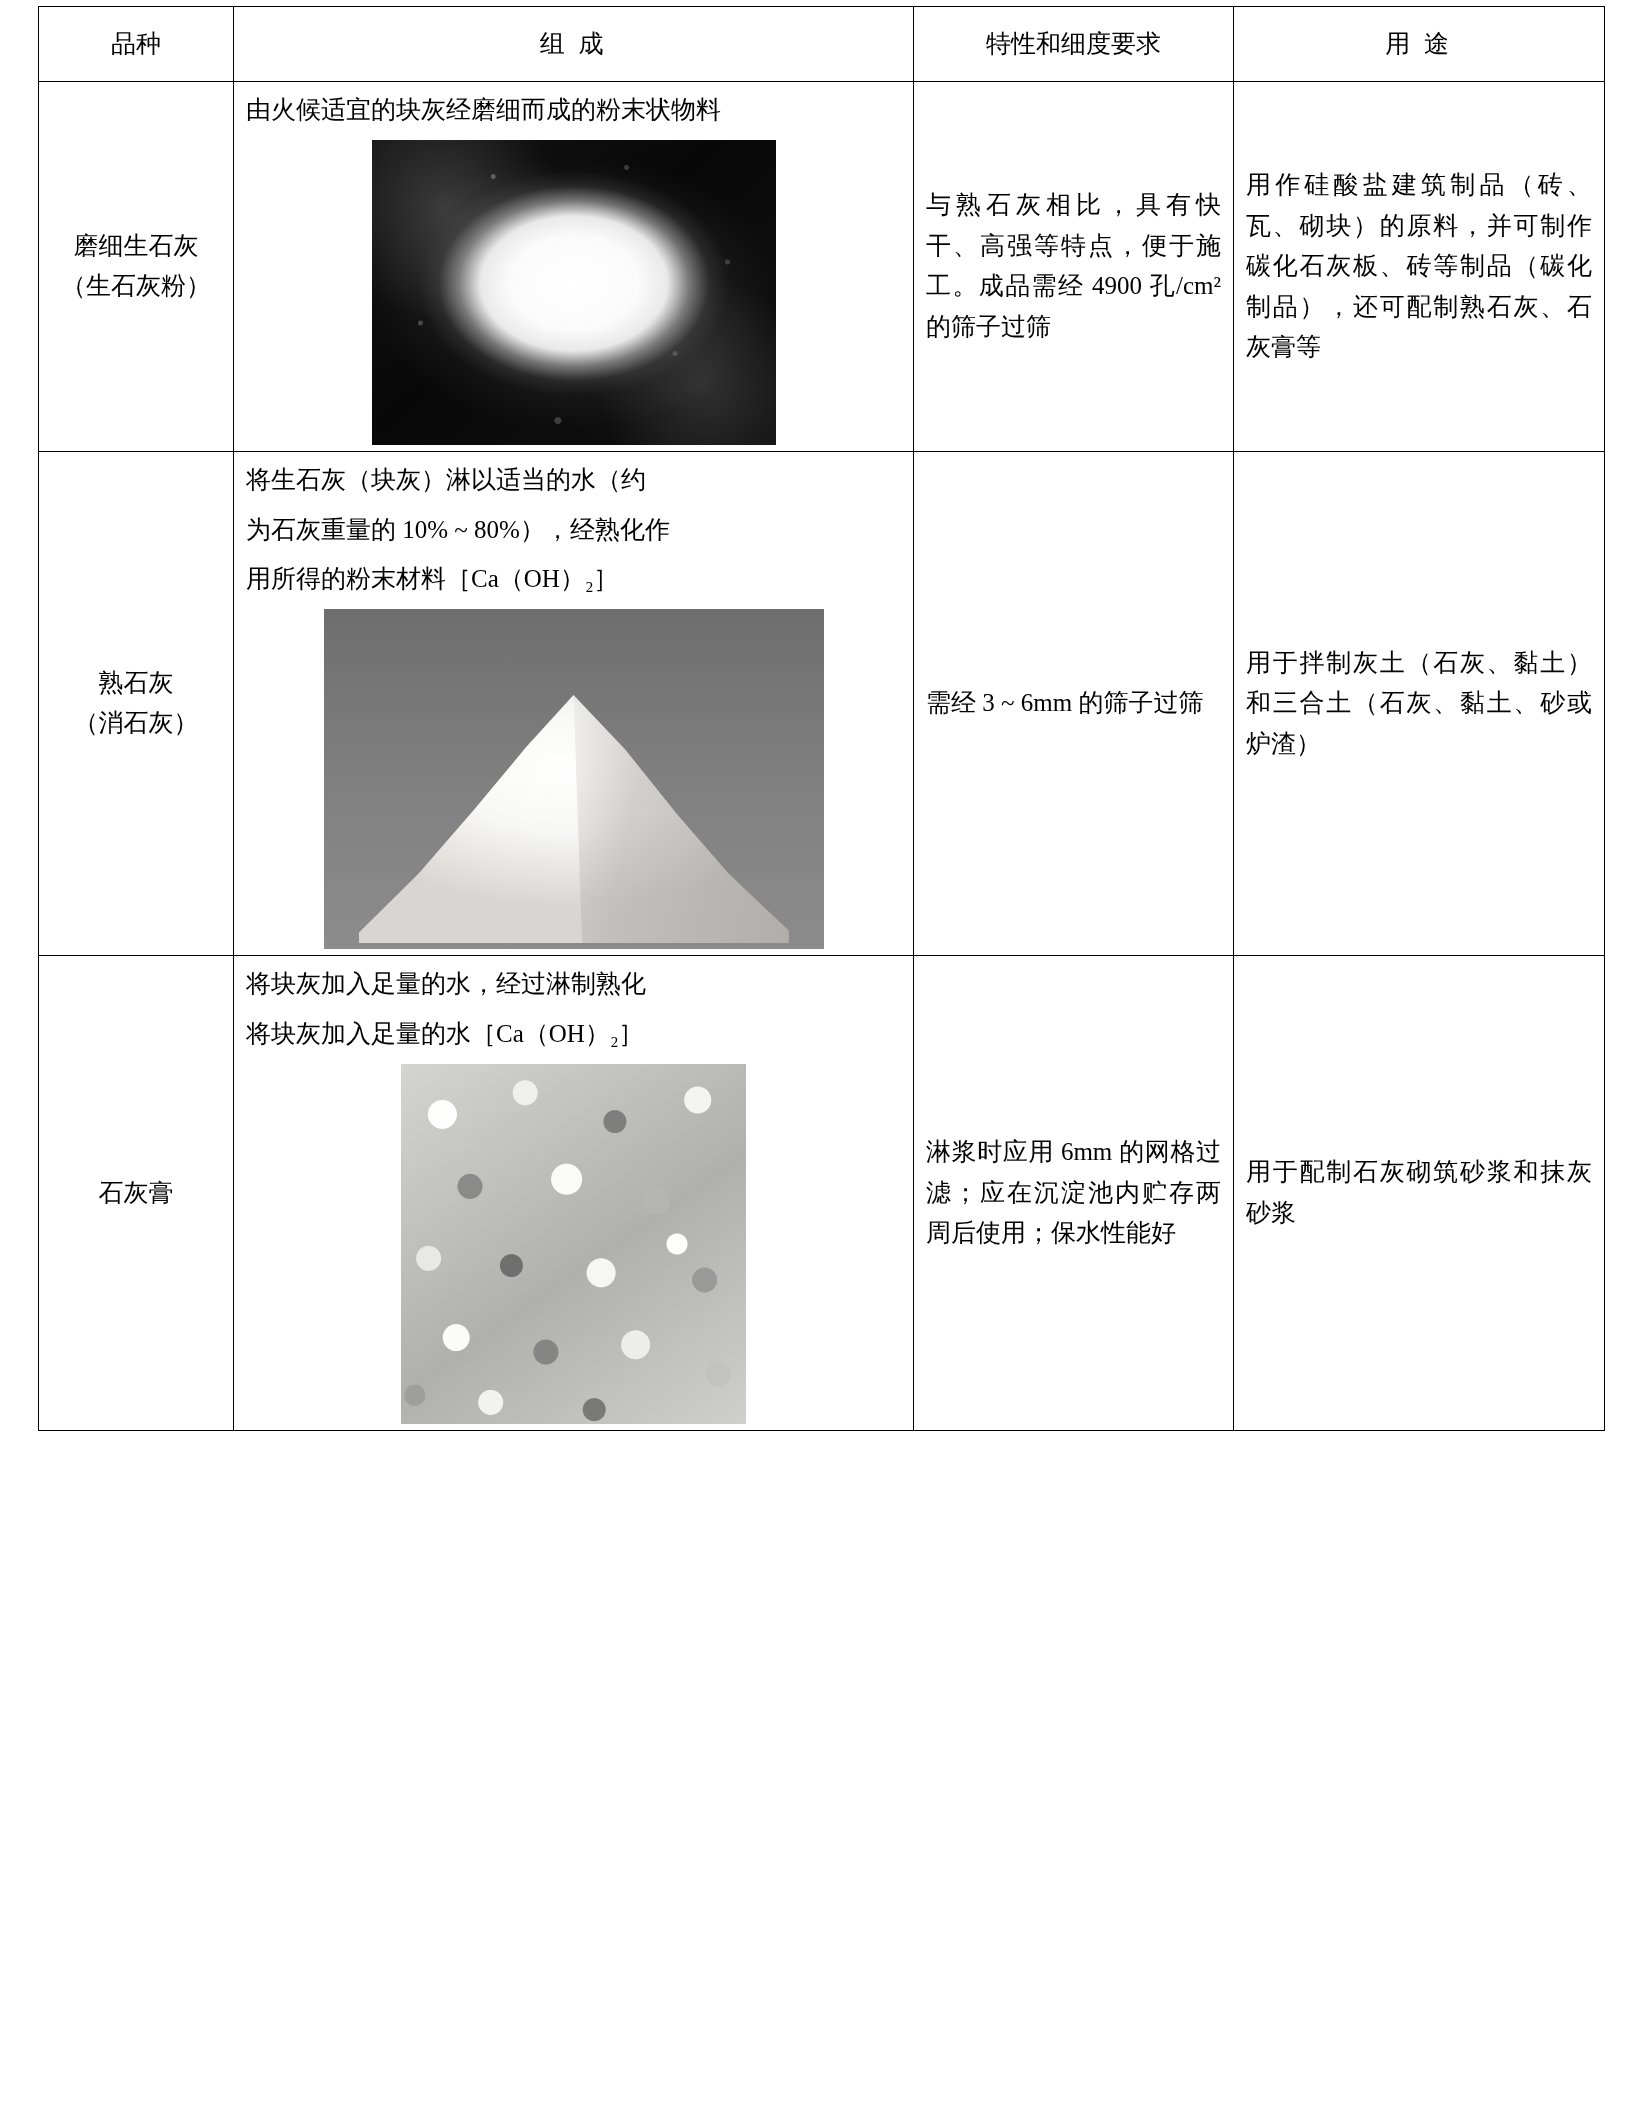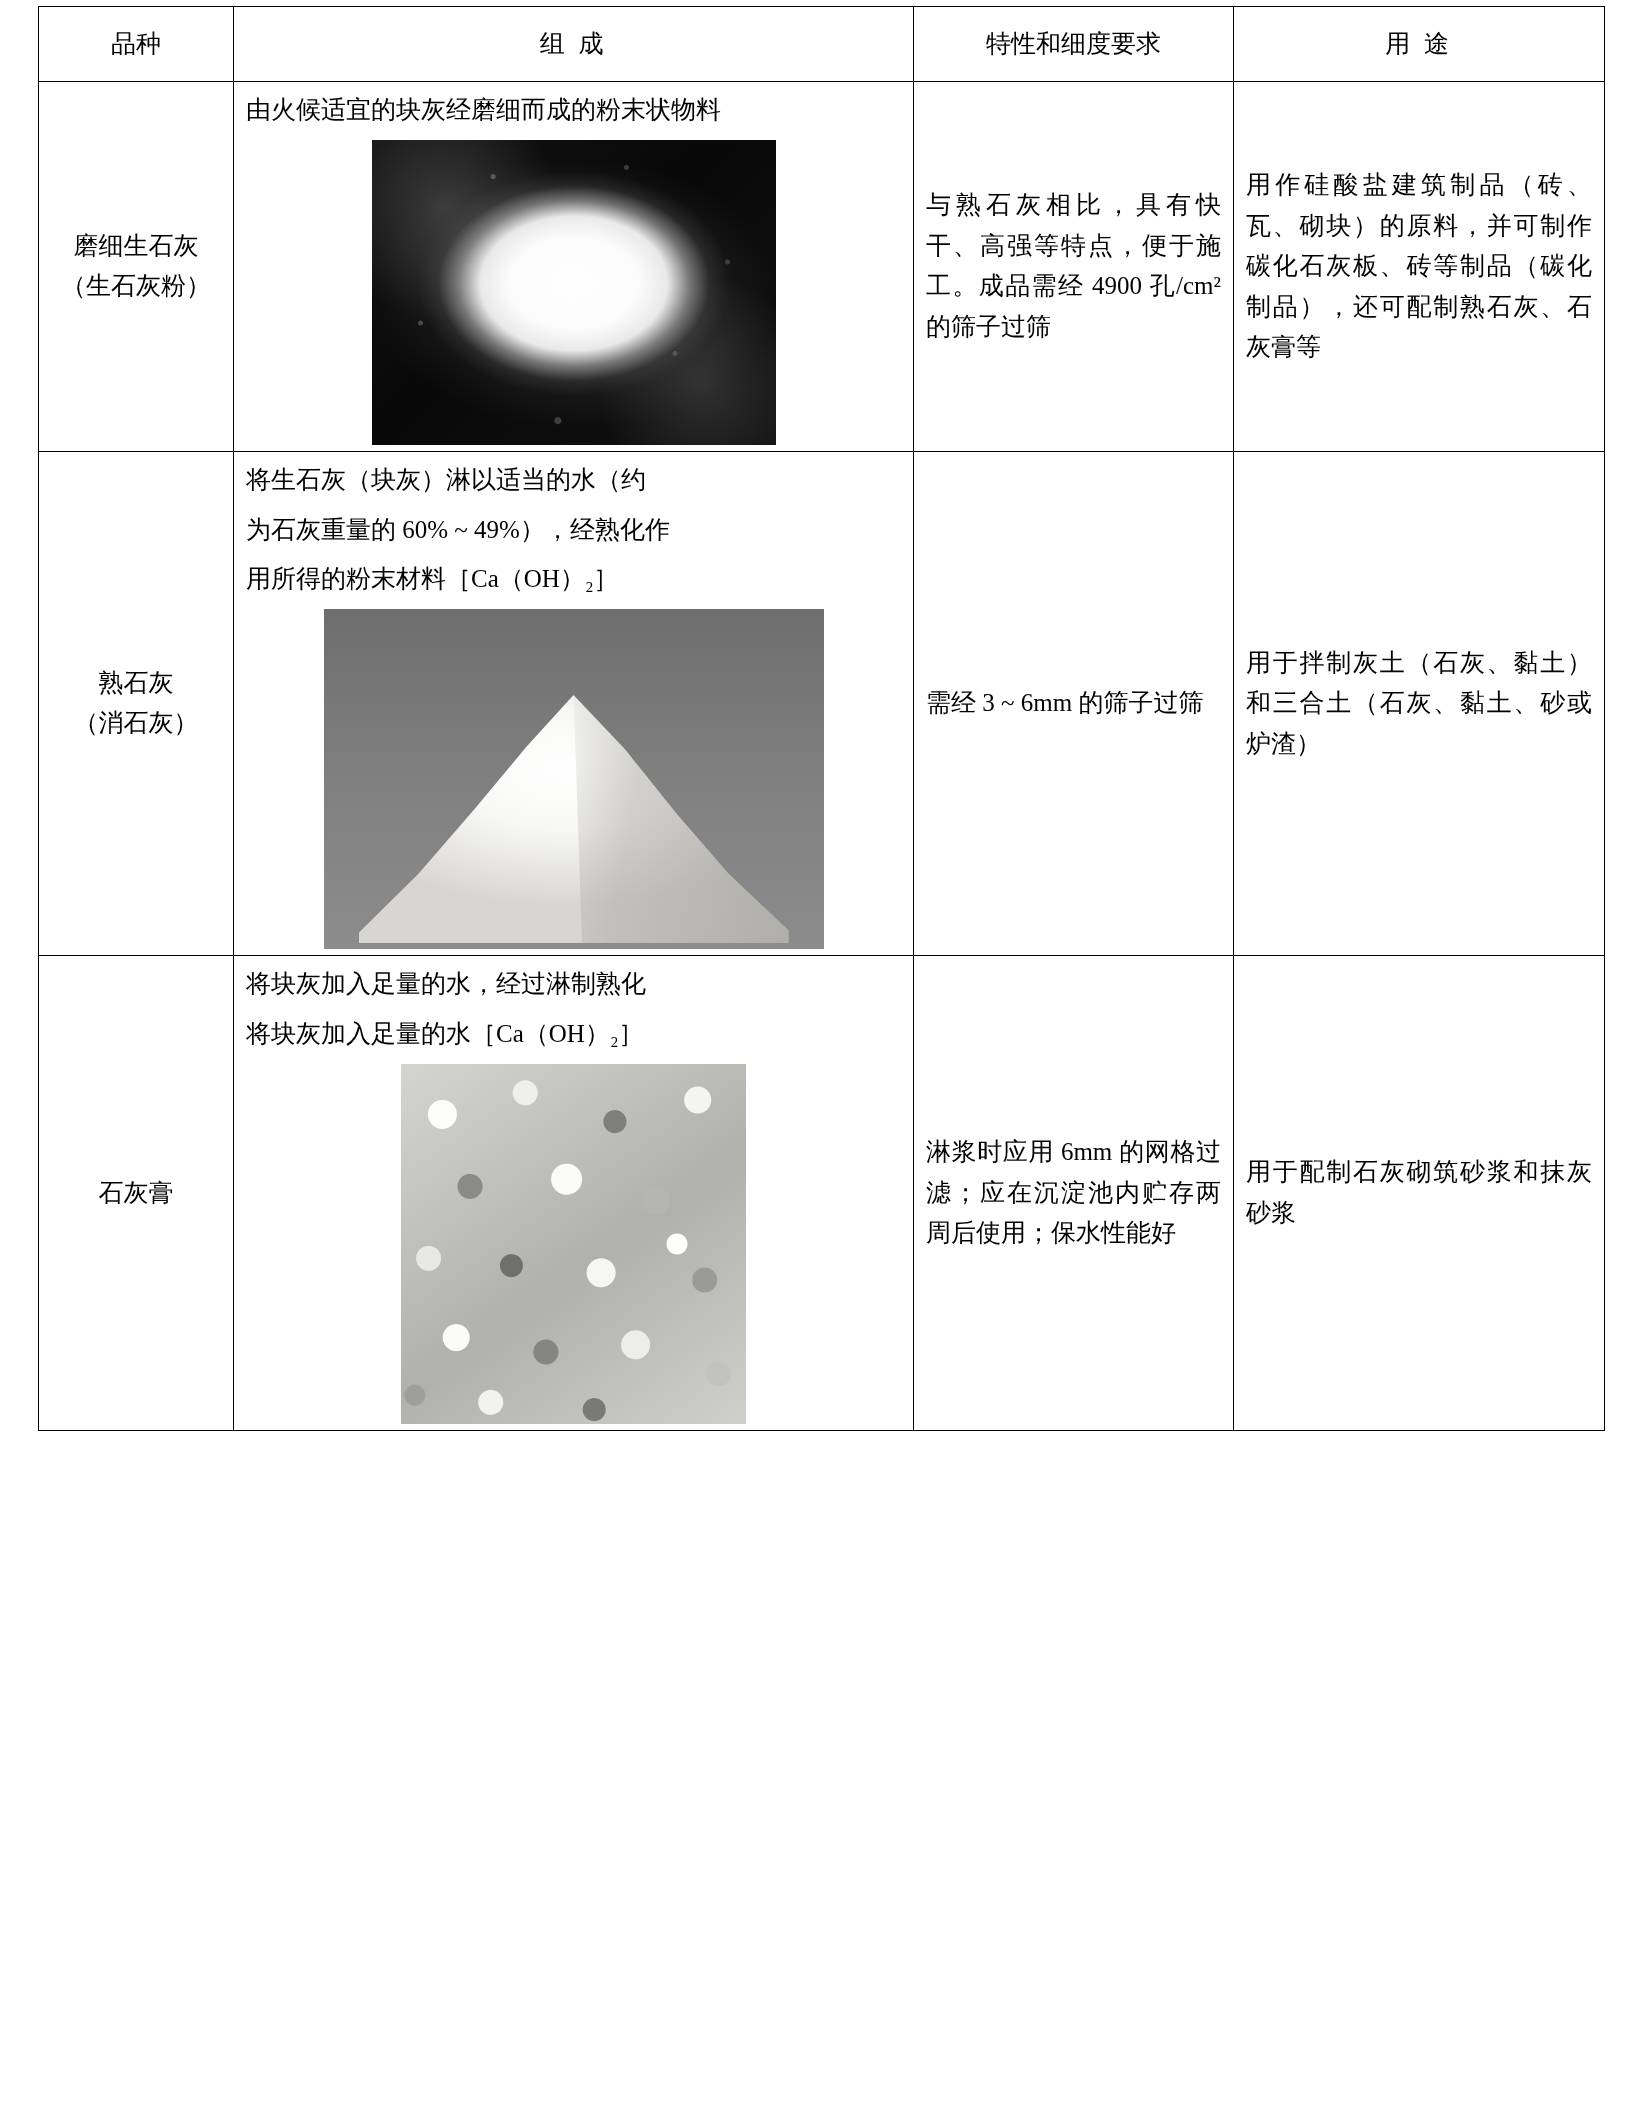--- a/index.html
+++ b/index.html
@@ -204,21 +204,21 @@
         </td>
       </tr>
 
       <tr>
         <td class="cell-name">
           <div>熟石灰</div>
           <div>（消石灰）</div>
         </td>
         <td class="cell-comp">
           <p>将生石灰（块灰）淋以适当的水（约</p>
-          <p>为石灰重量的 60% ~ 49%），经熟化作</p>
+          <p>为石灰重量的 10% ~ 80%），经熟化作</p>
           <p>用所得的粉末材料［Ca（OH）₂］</p>
           <div class="img-wrap">
             <div class="photo photo-hydrated"></div>
           </div>
         </td>
         <td class="cell-prop">
           <p>需经 3 ~ 6mm 的筛子过筛</p>
         </td>
         <td class="cell-use">
           <p>用于拌制灰土（石灰、黏土）和三合土（石灰、黏土、砂或炉渣）</p>

